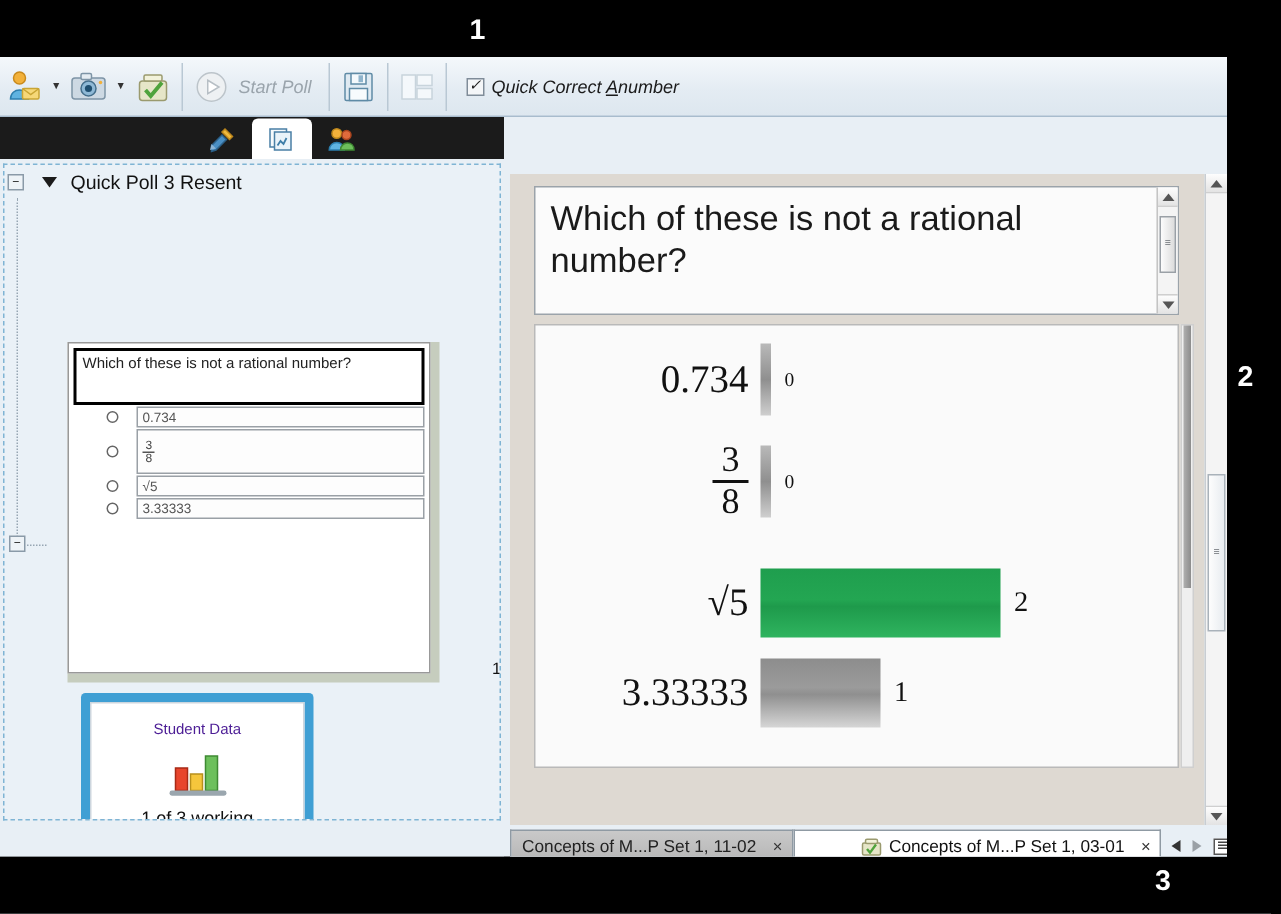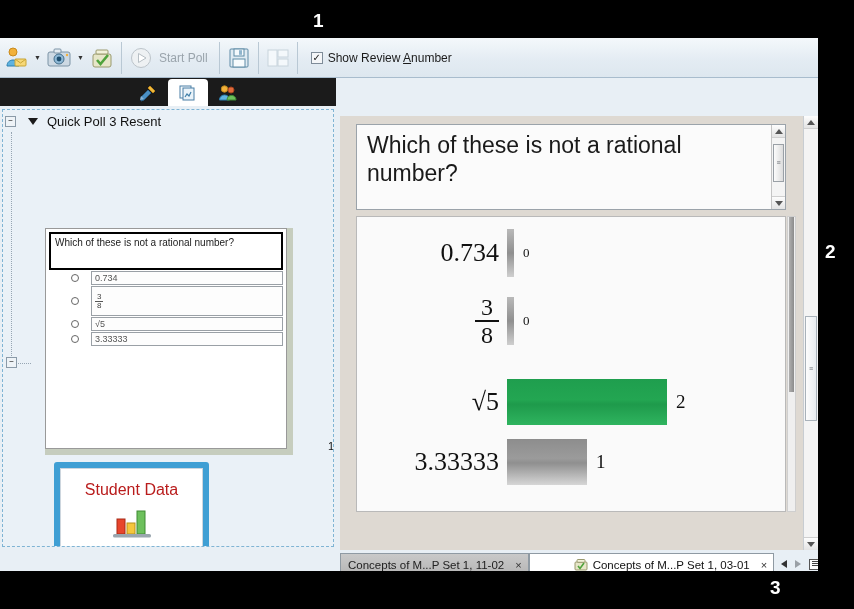--- a/index.html
+++ b/index.html
@@ -33,21 +33,21 @@
     border: 0;
     overflow: hidden;
   }
 
   
   #toolbar {
     position: absolute; left: 0; top: 0;
     width: 818px; height: 40px;
     background: linear-gradient(to bottom, #f4f8fb 0%, #e4ecf3 55%, #dde7ef 100%);
     border-bottom: 1px solid #a8bccd;
-    display: flex; align-items: center;
+    display: flex; align-items: center; font-style: italic;
   }
   .tb-group { display: flex; align-items: center; height: 40px; }
   .tb-sep {
     width: 1px; height: 32px; background: #b9c8d4;
     margin: 0 3px;
   }
   .tb-btn {
     width: 30px; height: 30px;
     display: flex; align-items: center; justify-content: center;
     margin: 0 1px;
@@ -221,21 +221,21 @@
     padding: 6px;
   }
   #sd-inner {
     width: 100%; height: 100%;
     background: #ffffff;
     border: 1px solid #cdd6de;
     display: flex; flex-direction: column;
     align-items: center; justify-content: flex-start;
     padding-top: 12px;
   }
-  #sd-title { font-size: 16px; color: #b91c1c; }
+  #sd-title { font-size: 10px; color: #4c1d95; }
   #sd-icon { margin: 6px 0 6px 0; }
   .sd-line { font-size: 12px; color: #111; line-height: 1.25; }
 
   
   #right-panel {
     position: absolute; left: 340px; top: 78px;
     width: 478px; height: 455px;
     background: #e8eff5;
   }
   #rp-body {
@@ -459,21 +459,21 @@
         <svg width="22" height="20" viewBox="0 0 22 20">
           <rect x="1" y="2" width="9" height="16" fill="#f4f8fb" stroke="#c8d4dc"></rect>
           <rect x="11" y="2" width="10" height="7" fill="#f4f8fb" stroke="#c8d4dc"></rect>
           <rect x="11" y="11" width="10" height="7" fill="#f4f8fb" stroke="#c8d4dc"></rect>
         </svg>
       </div>
     </div>
     <div class="tb-sep"></div>
     <label class="chk-wrap">
       <span class="chkbox">✓</span>
-      <span class="chk-text"><span>Show Review </span><u>A</u><span>number</span></span>
+      <span class="chk-text"><span>Quick Correct </span><u>A</u><span>number</span></span>
     </label>
   </div>
 
   <div id="left-panel">
 
     <div id="rt-tabs">
       <div class="rt-tab">
         <svg width="20" height="20" viewBox="0 0 20 20">
           <path d="M3 14l7-7 3 3-7 7-3 1z" fill="#4a8fc4" stroke="#2b5f87"></path>
           <path d="M12 3l5 5-2 2-5-5z" fill="#f0b93c" stroke="#bb861c"></path>

